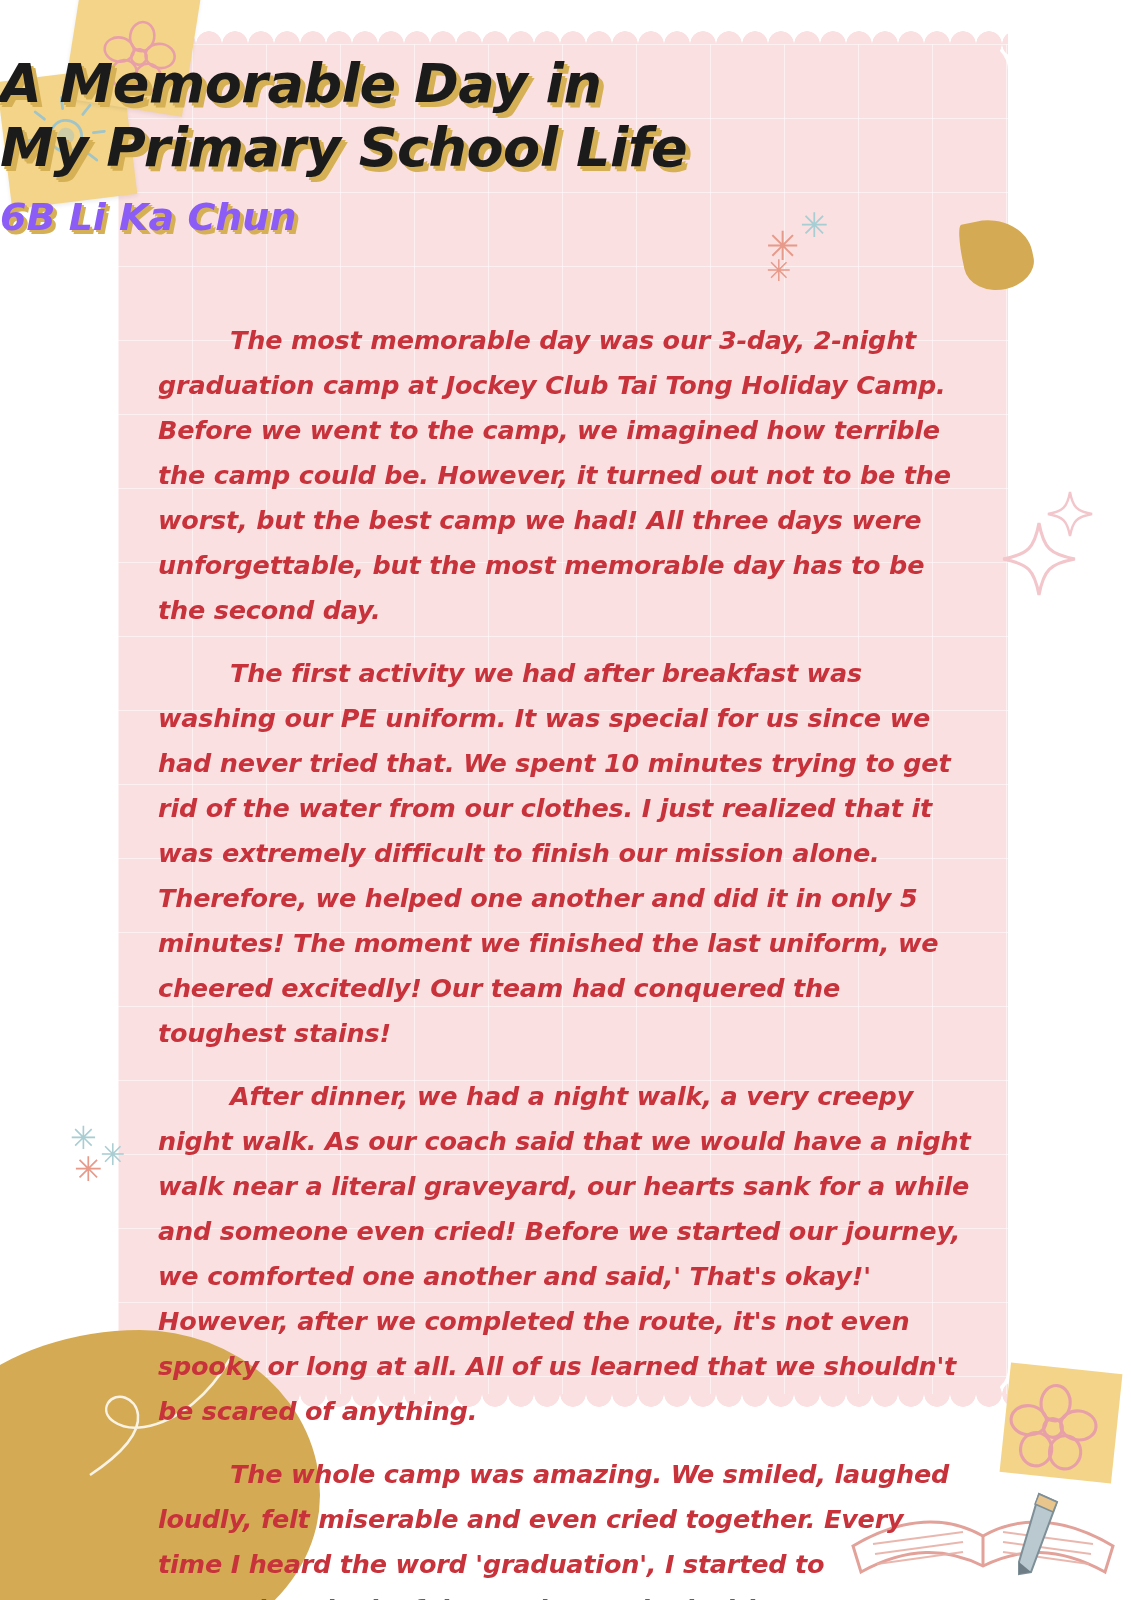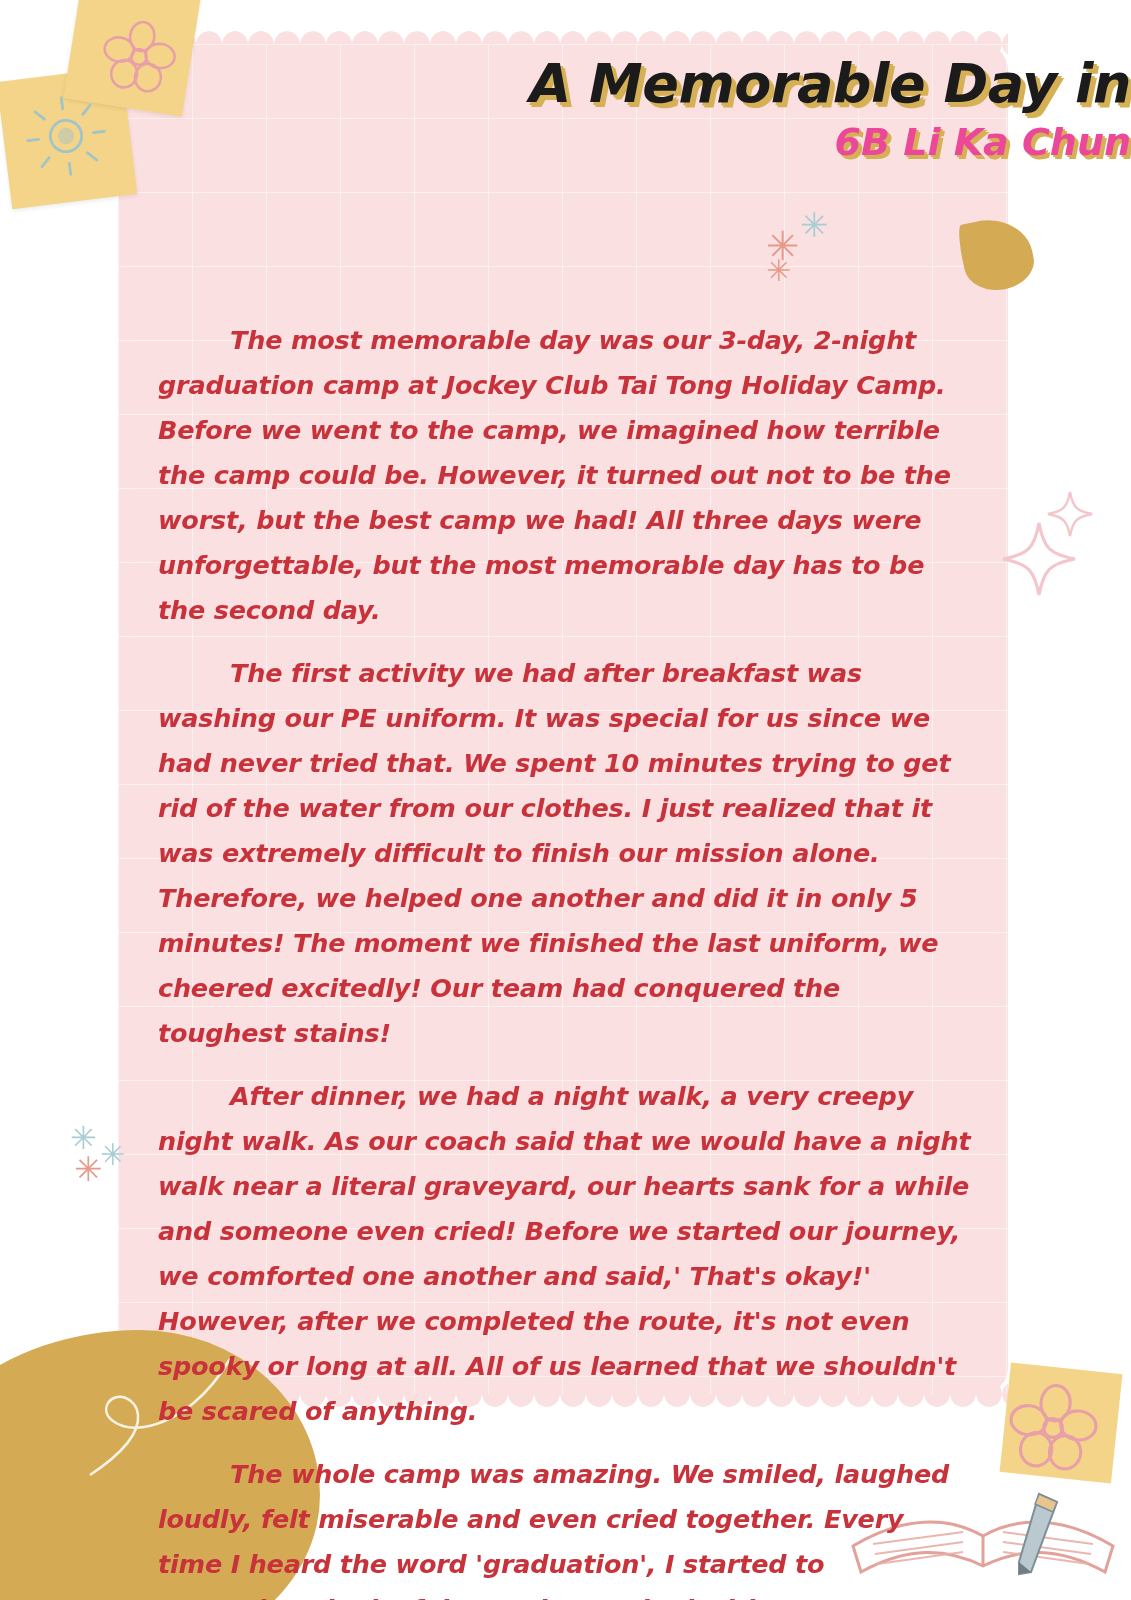--- a/index.html
+++ b/index.html
@@ -67,42 +67,42 @@
     background-size: 74px 74px;
     opacity: .9;
   }
 
   
   .title-block {
     position: absolute;
     left: 0;
     top: 52px;
     width: 1131px;
-    text-align: right;
+    text-align: left;
     z-index: 5;
   }
   .title-line {
     font-family: "DejaVu Sans", sans-serif;
     font-weight: 700;
     font-style: italic;
     font-size: 54px;
     line-height: 1.18;
     color: #1b1b1b;
     letter-spacing: -0.5px;
     text-shadow:
       3px 3px 0 #d6b055,
       5px 5px 0 #d6b055;
   }
   .author {
-    margin-top: 4px;
+    margin-top: 16px;
     font-family: "DejaVu Sans", sans-serif;
     font-weight: 700;
     font-style: italic;
     font-size: 38px;
-    color: #ec4899;
+    color: #8b5cf6;
     text-shadow:
       2px 2px 0 #d6b055,
       4px 4px 0 #d6b055;
   }
 
   
   .essay {
     position: absolute;
     left: 140px;
     top: 300px;
@@ -270,20 +270,21 @@
   </g>
   <g>
     <path d="M196 118 L214 126 L188 196 L176 198 L176 186 Z" fill="#b9c9cf" stroke="#7e8f97" stroke-width="2"></path>
     <path d="M176 186 L176 198 L188 196 Z" fill="#6f7e86"></path>
     <path d="M196 118 L214 126 L210 136 L192 128 Z" fill="#e8c58c" stroke="#7e8f97" stroke-width="1.5"></path>
   </g>
 </svg>
 
 <div class="title-block">
   <div class="title-line">A Memorable Day in</div>
+  <div class="title-line">My Primary School Life</div>
   <div class="author">6B Li Ka Chun</div>
 </div>
 
 <div class="essay">
   <p>The most memorable day was our 3-day, 2-night graduation camp at Jockey Club Tai Tong Holiday Camp. Before we went to the camp, we imagined how terrible the camp could be. However, it turned out not to be the worst, but the best camp we had! All three days were unforgettable, but the most memorable day has to be the second day.</p>
   <p>The first activity we had after breakfast was washing our PE uniform. It was special for us since we had never tried that. We spent 10 minutes trying to get rid of the water from our clothes. I just realized that it was extremely difficult to finish our mission alone. Therefore, we helped one another and did it in only 5 minutes! The moment we finished the last uniform, we cheered excitedly! Our team had conquered the toughest stains!</p>
   <p>After dinner, we had a night walk, a very creepy night walk. As our coach said that we would have a night walk near a literal graveyard, our hearts sank for a while and someone even cried! Before we started our journey, we comforted one another and said,' That's okay!' However, after we completed the route, it's not even spooky or long at all. All of us learned that we shouldn't be scared of anything.</p>
   <p>The whole camp was amazing. We smiled, laughed loudly, felt miserable and even cried together. Every time I heard the word 'graduation', I started to remember the joyful experience I had with my classmates. I also learned that teamwork is better and strong than working alone. I've become more talkative as well. That's a huge change for me! That's the most touching, joyful and memorable day I've ever had!</p>
 </div>
 

